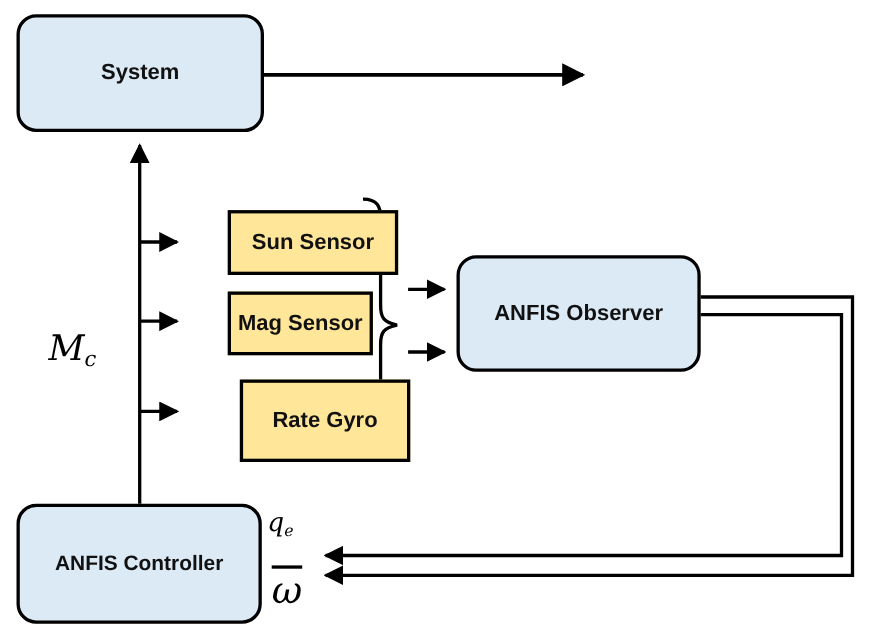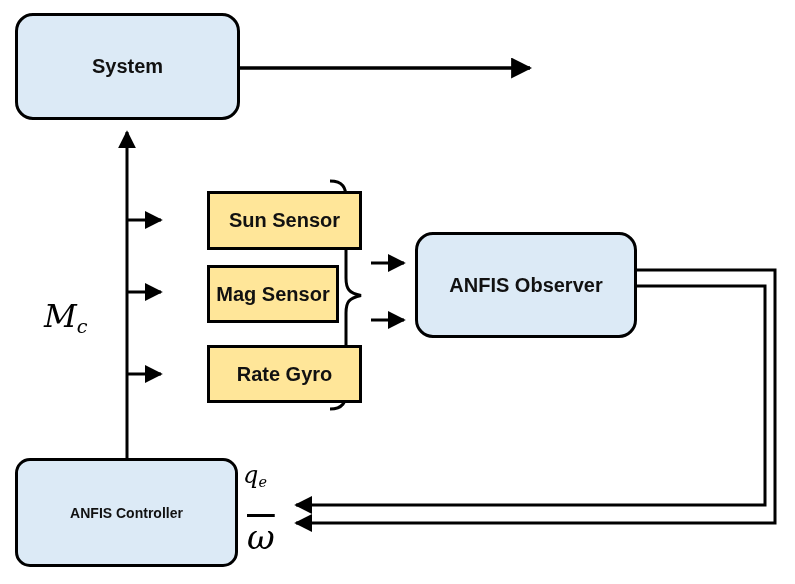--- a/index.html
+++ b/index.html
@@ -35,24 +35,24 @@
     border-width: 3.5px;
   }
   .node.yellow {
     background: #FFE699;
     border-radius: 0;
     margin-left: 36px;
   }
   #node-system     { left: 15px;  top: 13px;  width: 225px; height: 107px; }
   #node-attitude   { left: 541px; top: 13px;  width: 225px; height: 106px; }
   #node-observer   { left: 415px; top: 232px; width: 222px; height: 106px; }
-  #node-controller { left: 15px;  top: 458px; width: 223px; height: 109px; font-size: 14px; border-radius: 15px; }
+  #node-controller { left: 15px;  top: 458px; width: 223px; height: 109px; font-size: 19px; }
   #node-sun        { left: 171px; top: 191px; width: 155px; height: 59px; }
   #node-mag        { left: 171px; top: 265px; width: 132px; height: 58px; justify-content: center; }
-  #node-gyro       { left: 171px; top: 345px; width: 155px; height: 58px; }
+  #node-gyro       { left: 182px; top: 345px; width: 155px; height: 75px; }
 
   .mathlabel {
     position: absolute;
     font-family: "DejaVu Serif", serif;
     font-style: italic;
     color: #000000;
     line-height: 1;
   }
   #label-mc   { left: 44px;  top: 264px; font-size: 32px; margin-top: 36px; }
   #label-qe   { left: 243px; top: 463px; font-size: 24px; }

